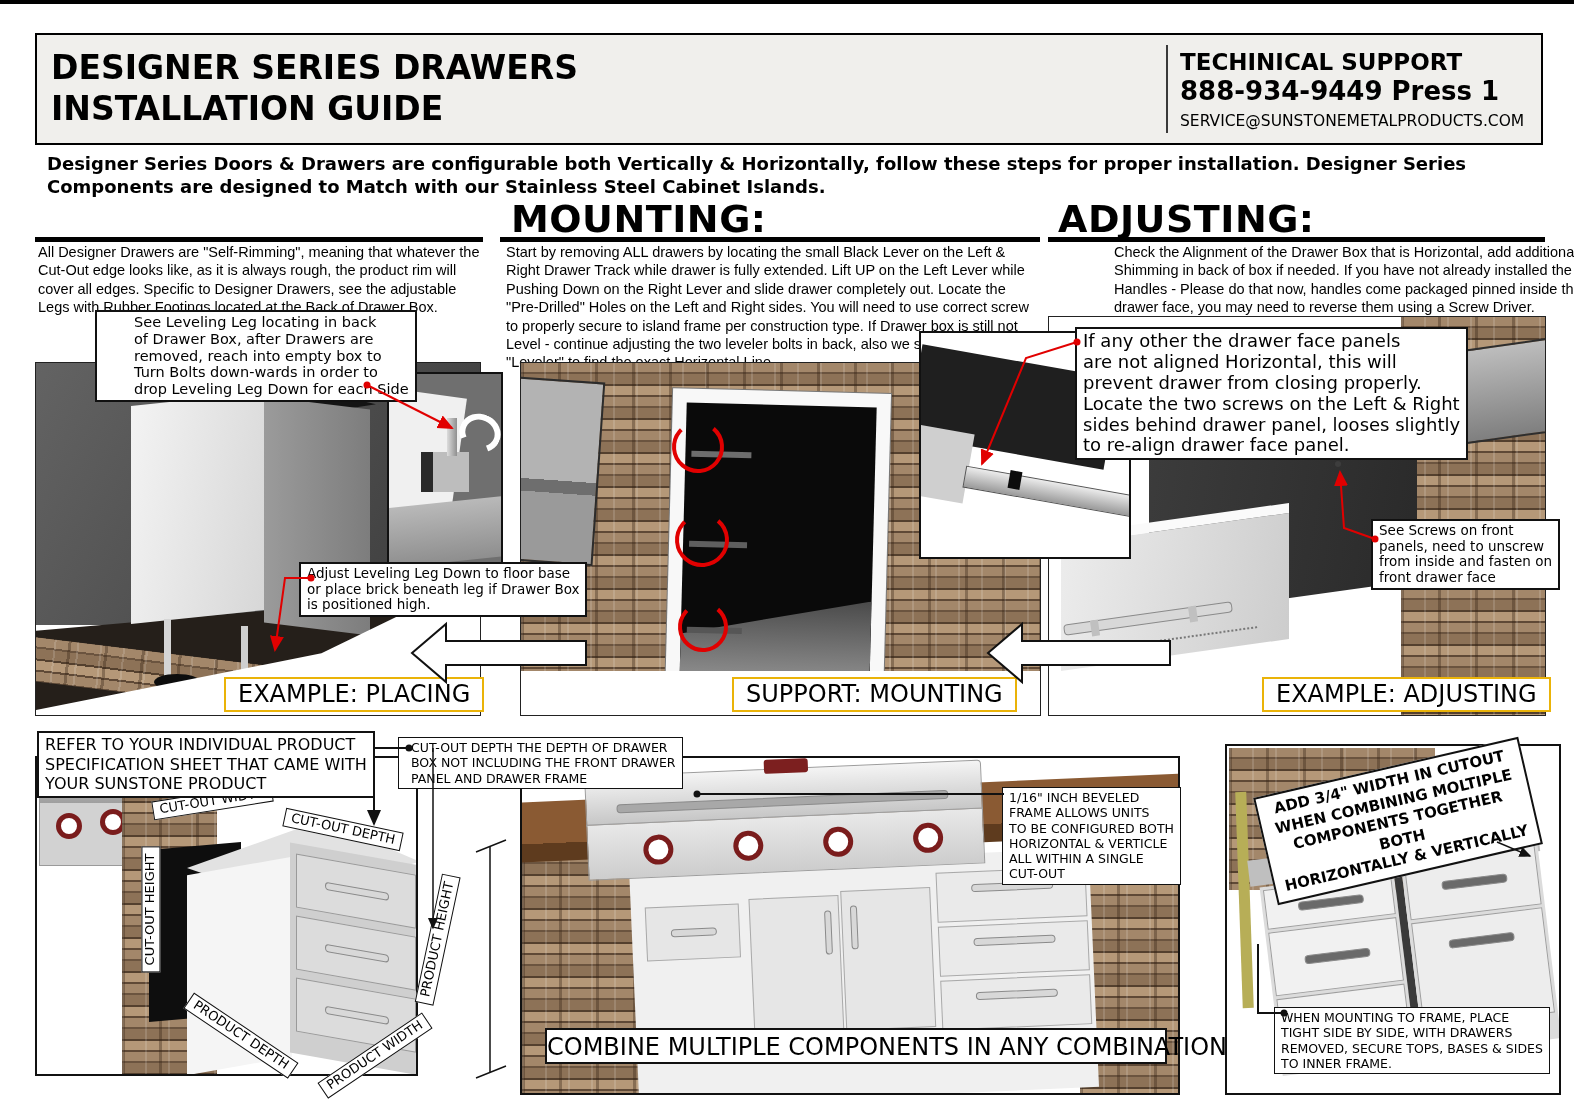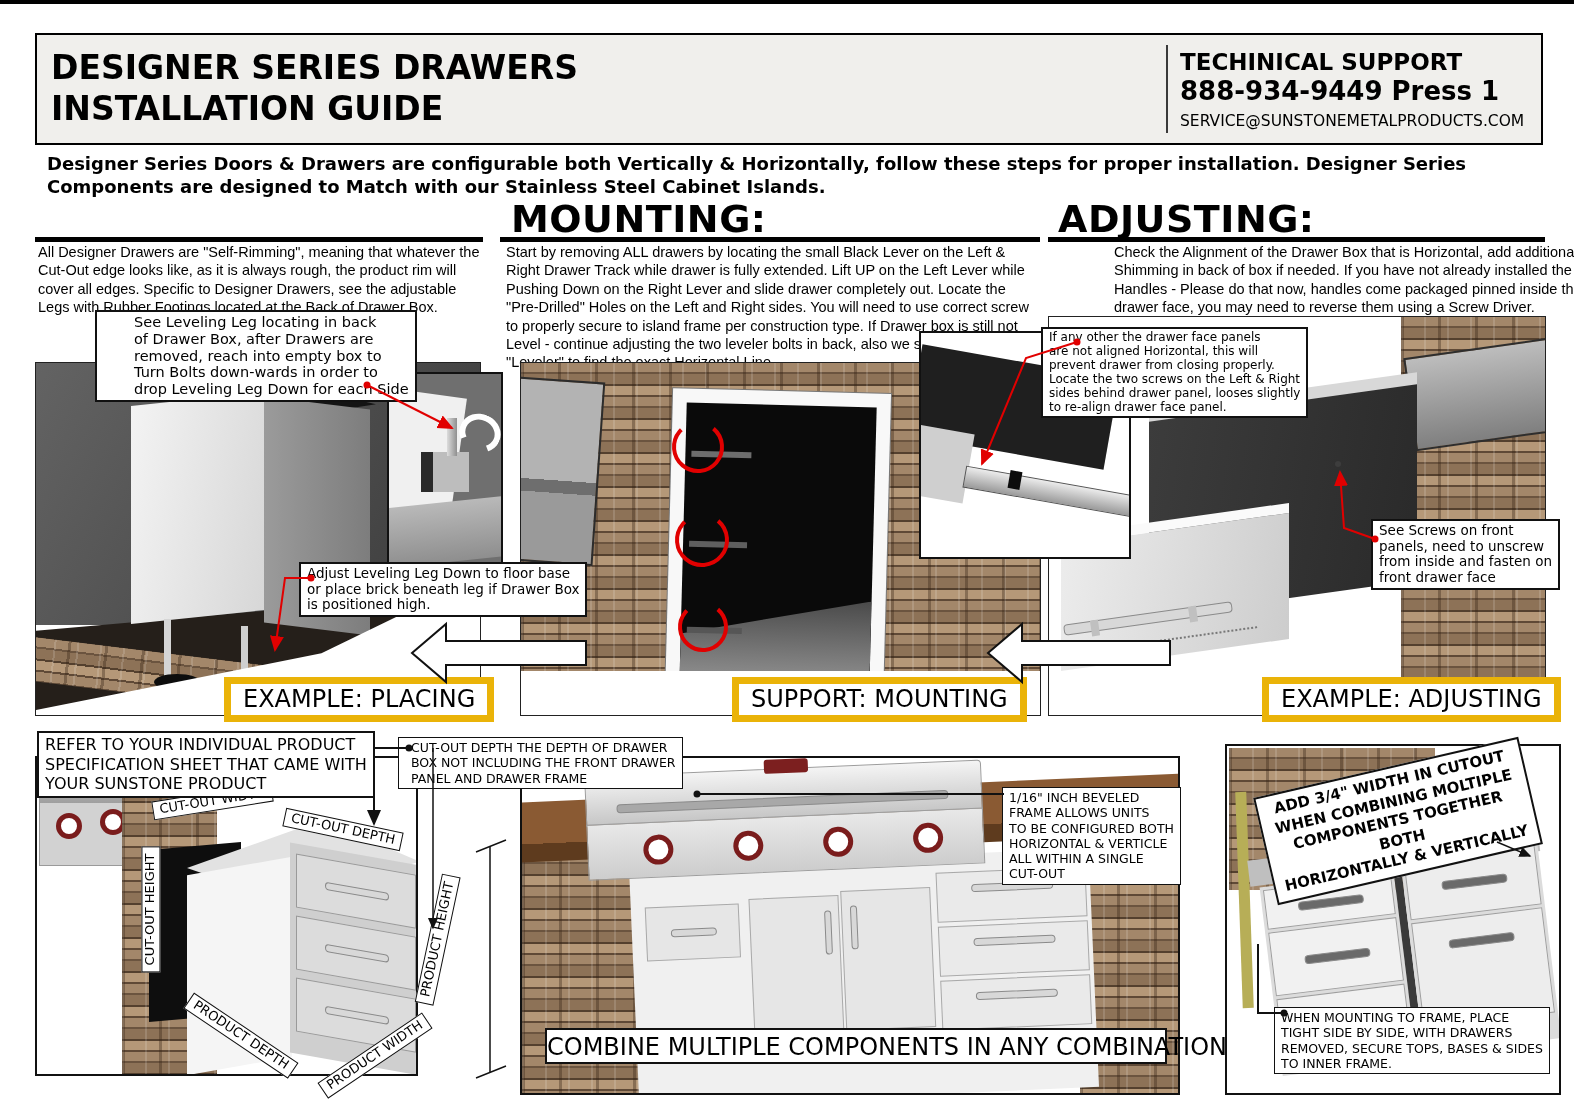--- a/index.html
+++ b/index.html
@@ -3,21 +3,21 @@
 <meta charset="utf-8">
 <style>
   html,body{margin:0;padding:0;background:#fff;}
   .page{position:relative;width:1574px;height:1111px;background:#fff;overflow:hidden;
         font-family:"Liberation Sans",sans-serif;color:#000;}
   .abs{position:absolute;}
   .panel{position:absolute;background:#fff;border:2px solid #111;}
   .callout{position:absolute;display:inline-block;background:#fff;border:2px solid #111;
            padding:2px 6px;font:14px/1.16 "DejaVu Sans",sans-serif;white-space:pre-line;z-index:8;}
   .callout.small{font-size:12.5px;border-width:1.5px;line-height:1.22;}
-  .example{position:absolute;background:#fff;border:7px solid #eab308;font:24px/1.3 "DejaVu Sans",sans-serif;
+  .example{position:absolute;background:#fff;border:2px solid #eab308;font:24px/1.3 "DejaVu Sans",sans-serif;
            text-align:left;z-index:7;padding:0 12px;white-space:nowrap;}
   .dim-label{position:absolute;display:inline-block;background:#fff;border:1.5px solid #111;
              font:13px/1.15 "DejaVu Sans",sans-serif;padding:1px 6px;white-space:nowrap;z-index:7;}
   .sec-h{position:absolute;font:800 38px/1 "DejaVu Sans",sans-serif;letter-spacing:.5px;}
   .sec-rule{position:absolute;height:5px;background:#000;}
   .body-txt{position:absolute;font:14.5px/1.27 "Liberation Sans",sans-serif;}
   .stone{background:
     repeating-linear-gradient(90deg, rgba(50,32,18,.35) 0 3px, rgba(0,0,0,0) 3px 37px),
     repeating-linear-gradient(90deg, rgba(255,255,255,.14) 0 2px, rgba(0,0,0,0) 2px 23px),
     repeating-linear-gradient(180deg,#a3876a 0 9px,#6b543f 9px 11px,#8d7257 11px 21px,#54402e 21px 23px,#b59878 23px 32px,#5f4936 32px 34px);}
@@ -118,21 +118,21 @@
     <div style="position:absolute;left:100px;top:74px;width:268px;height:12px;background:#d8d8d8;transform:skewY(-8deg);"></div>
     <div style="position:absolute;left:12px;top:212px;width:228px;height:126px;background:linear-gradient(100deg,#ececec,#cdcdcd);transform:skewY(-8deg);"></div>
     <div style="position:absolute;left:12px;top:202px;width:228px;height:10px;background:#fafafa;transform:skewY(-8deg);"></div>
     <div class="drawer-handle" style="left:14px;top:296px;width:168px;height:9px;transform:rotate(-8deg);"></div>
     <div style="position:absolute;left:42px;top:303px;width:8px;height:16px;background:#c0c0c0;transform:rotate(-8deg);"></div>
     <div style="position:absolute;left:140px;top:289px;width:8px;height:16px;background:#c0c0c0;transform:rotate(-8deg);"></div>
     <div style="position:absolute;left:24px;top:322px;width:185px;height:0;border-top:2px dotted #777;transform:rotate(-8deg);"></div>
     <div style="position:absolute;left:286px;top:144px;width:6px;height:6px;background:#3d3d3d;border-radius:50%;"></div>
   </div>
 
-  <div class="callout" style="left:1041px;top:327px;font-size:12px;z-index:9;">If any other the drawer face panels
+  <div class="callout" style="left:1075px;top:327px;font-size:18px;z-index:9;">If any other the drawer face panels
 are not aligned Horizontal, this will
 prevent drawer from closing properly.
 Locate the two screws on the Left &amp; Right
 sides behind drawer panel, looses slightly
 to re-align drawer face panel.</div>
   <div class="callout" style="left:1371px;top:519px;font-size:13.5px;z-index:9;">See Screws on front
 panels, need to unscrew
 from inside and fasten on
 front drawer face</div>
   <div class="example" style="left:1262px;top:677px;">EXAMPLE: ADJUSTING</div>

